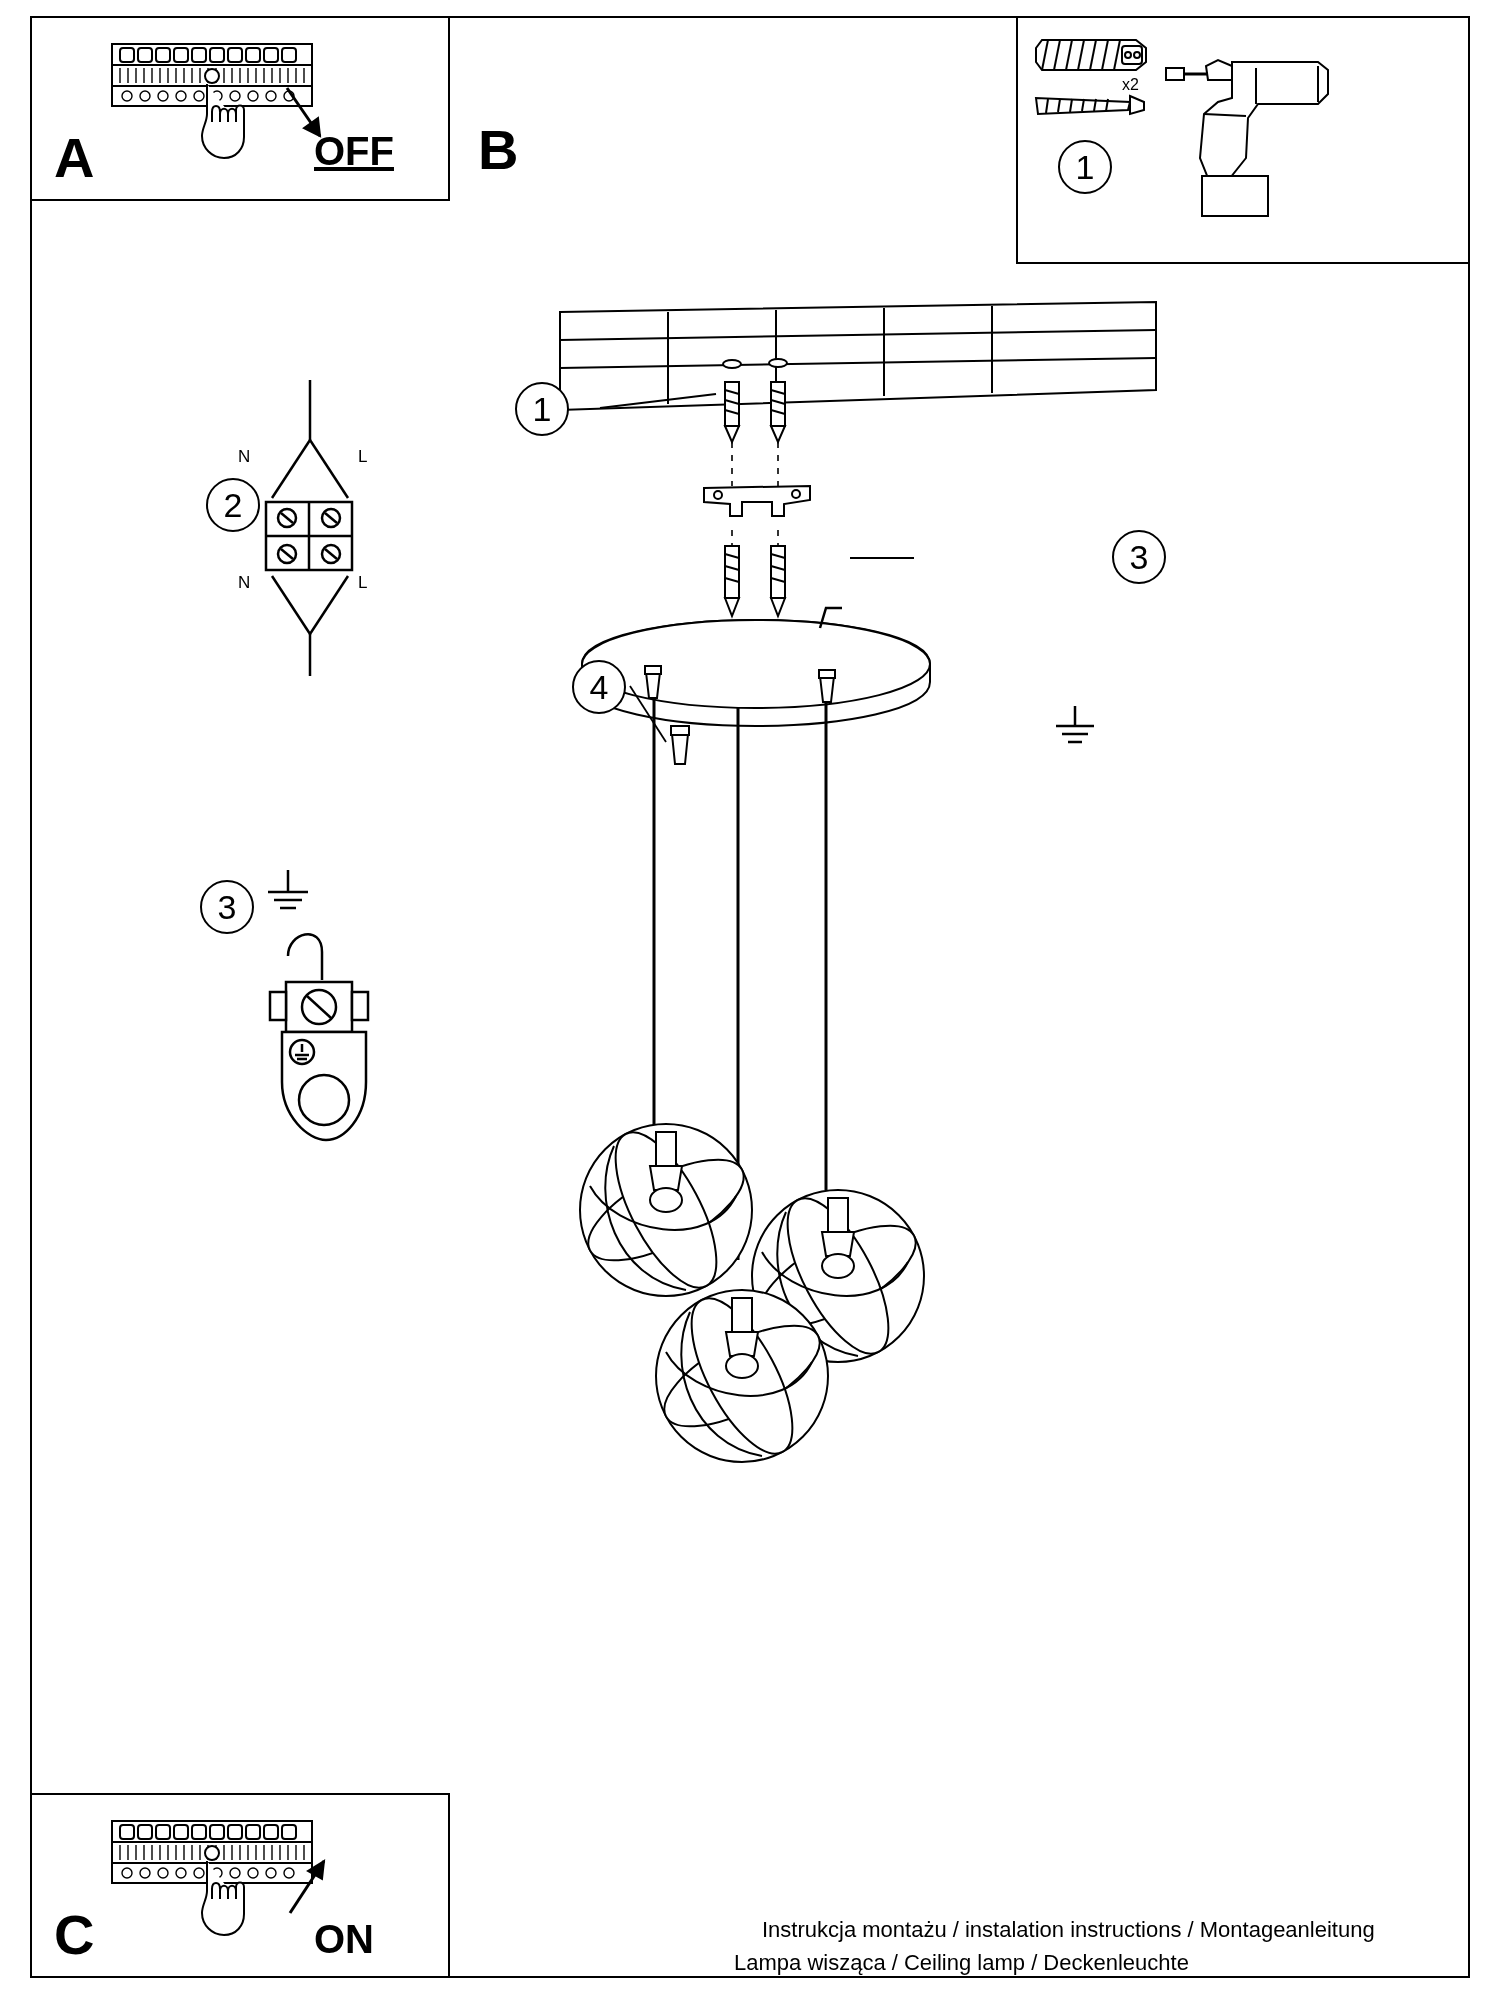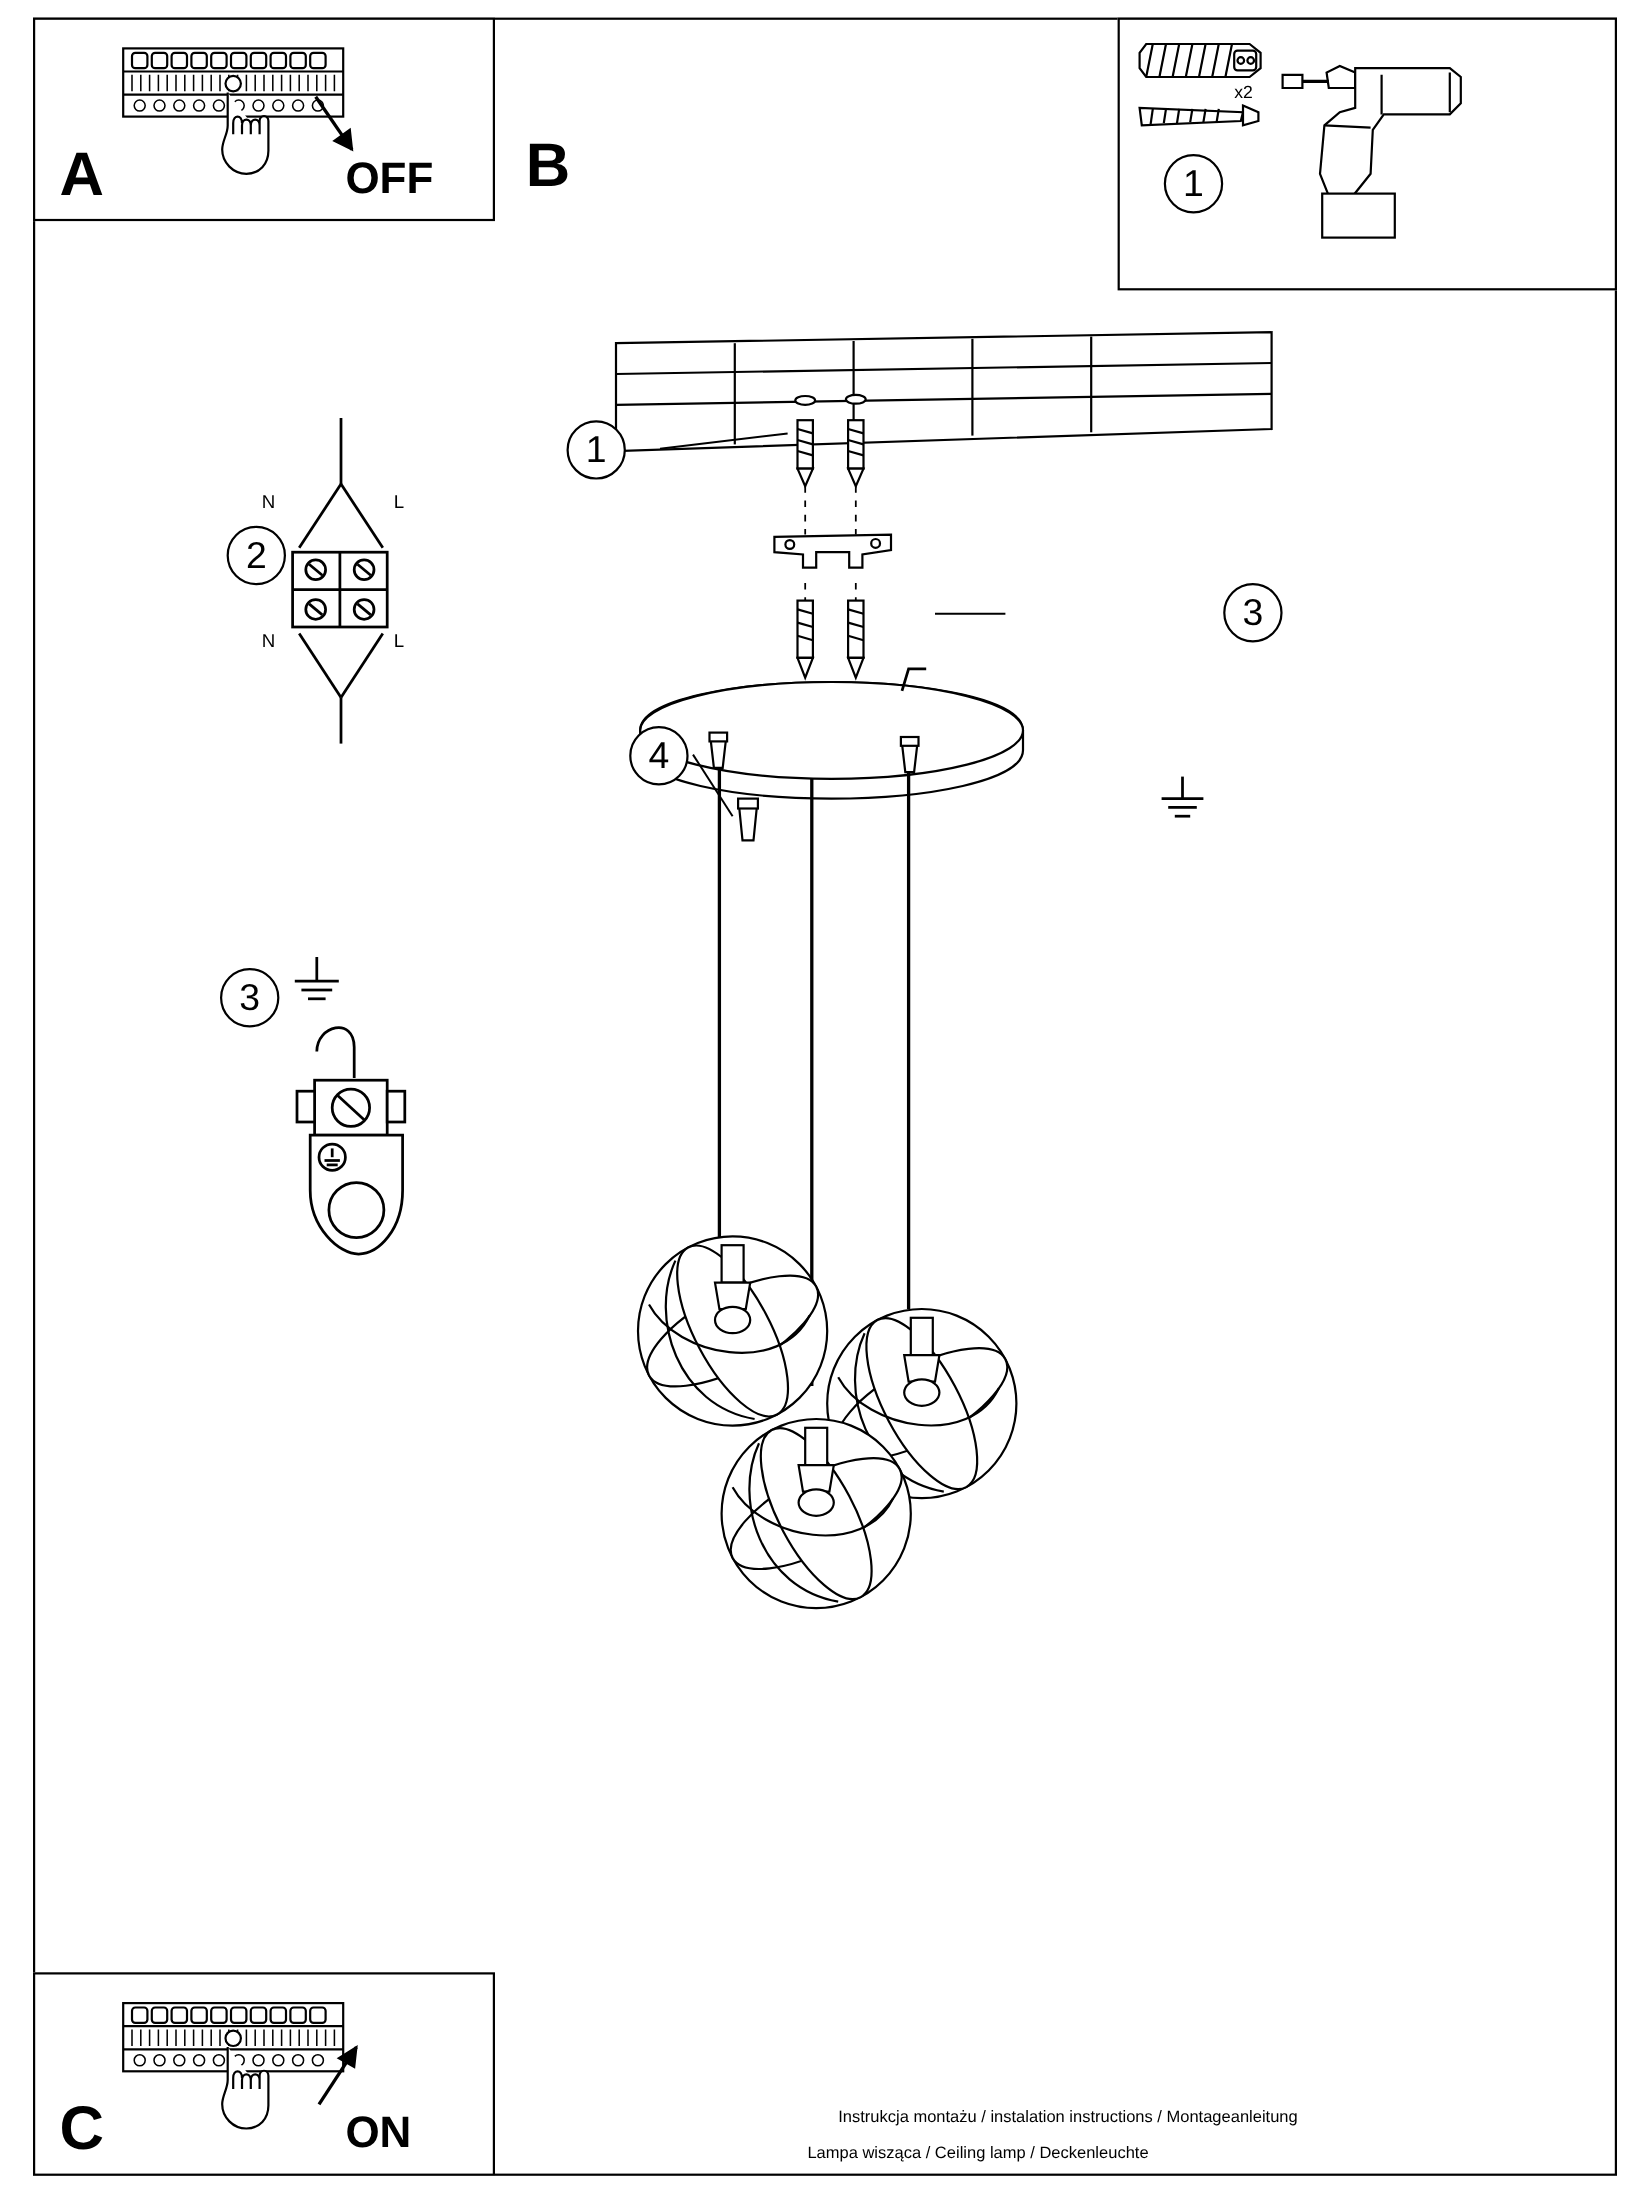--- a/index.html
+++ b/index.html
@@ -59,21 +59,21 @@
     background: #fff;
     box-sizing: border-box;
   }
   .small-lbl {
     position: absolute;
     font-size: 17px;
     font-weight: 400;
   }
   .caption {
     position: absolute;
-    font-size: 15px;
+    font-size: 22px;
     line-height: 1.35;
     white-space: nowrap;
   }
   svg { display: block; }
   .ln { stroke: #000; fill: none; }
 </style>
 </head>
 <body>
 
 <div id="page">
@@ -142,21 +142,21 @@
         </g>
         <circle cx="180" cy="58" r="7" fill="#fff" stroke-width="2"></circle>
 
         <path d="M175 66 L175 96 C175 104 170 110 170 118 C170 130 180 140 192 140 C204 140 212 131 212 119 L212 92 C212 86 204 86 204 92 L204 104 M204 96 C204 89 196 89 196 96 L196 104 M196 96 C196 89 188 89 188 96 L188 104 M188 94 C188 86 180 86 180 94 L180 104" stroke-width="2" fill="#fff"></path>
 
         <path d="M255 70 L288 118" stroke-width="3"></path>
         <path d="M288 118 L272 110 L286 100 Z" fill="#000" stroke-width="2"></path>
       </g>
     </svg>
     <div class="big-letter" style="left:22px; top:112px;">A</div>
-    <div class="word" style="left:282px; top:122px;">OFF</div>
+    <div class="word" style="left:282px; top:111px;text-decoration:underline;">OFF</div>
   </div>
 
   <div class="big-letter" style="left:478px; top:122px;">B</div>
 
   <div class="panel" style="left:1016px; top:16px; width:454px; height:248px;">
     <svg width="450" height="244" viewBox="0 0 450 244">
       <g class="ln" stroke-width="2">
 
         <g>
           <path d="M24 22 L118 22 L128 30 L128 44 L118 52 L24 52 L18 44 L18 30 Z" fill="#fff"></path>

